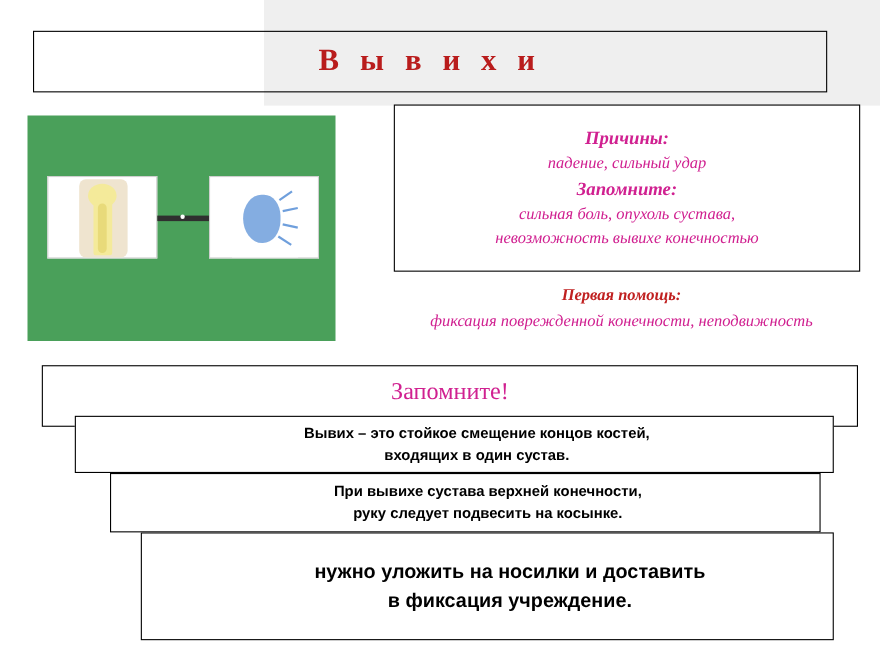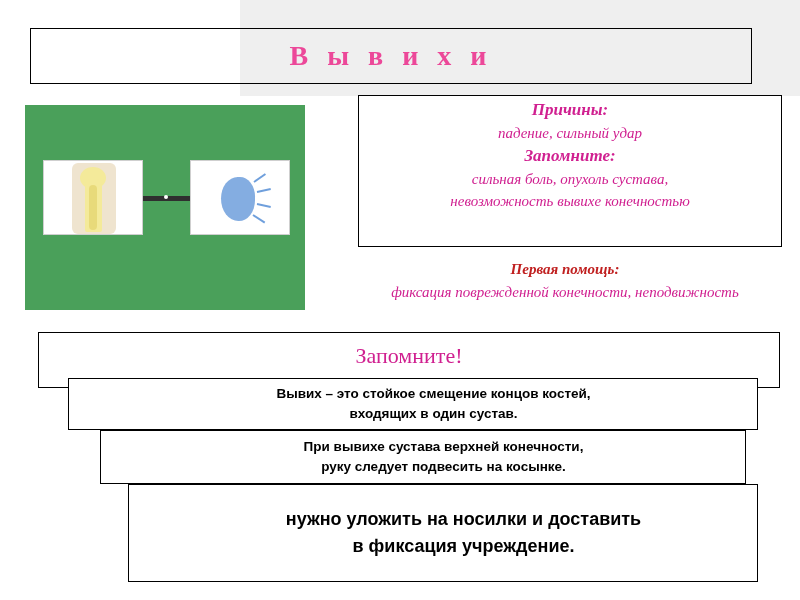--- a/index.html
+++ b/index.html
@@ -43,21 +43,21 @@
     position: absolute;
     left: 30px;
     top: 28px;
     width: 722px;
     height: 56px;
     display: flex;
     align-items: center;
     justify-content: center;
     font-size: 28px;
     font-weight: bold;
-    color: #ec4899;
+    color: #b91c1c;
     letter-spacing: 6px;
     font-family: "Liberation Serif", serif;
     pointer-events: none;
   }
 
   
   .image-panel {
     position: absolute;
     left: 25px;
     top: 105px;
@@ -167,21 +167,21 @@
 
   
   .causes-box {
     position: absolute;
     left: 358px;
     top: 95px;
     width: 424px;
     height: 152px;
     border: 1px solid #000000;
     box-sizing: border-box;
-    padding-top: 2px;
+    padding-top: 18px;
     text-align: center;
     font-family: "Liberation Serif", serif;
   }
   .causes-head {
     font-size: 17px;
     font-weight: bold;
     font-style: italic;
     color: #d02090;
     line-height: 1.45;
   }

